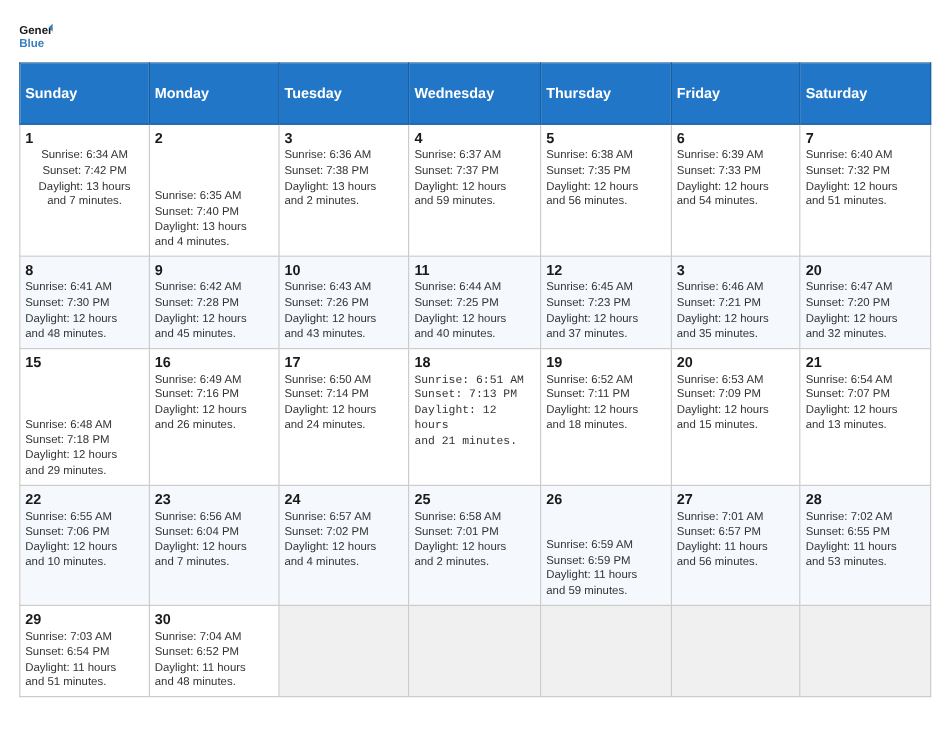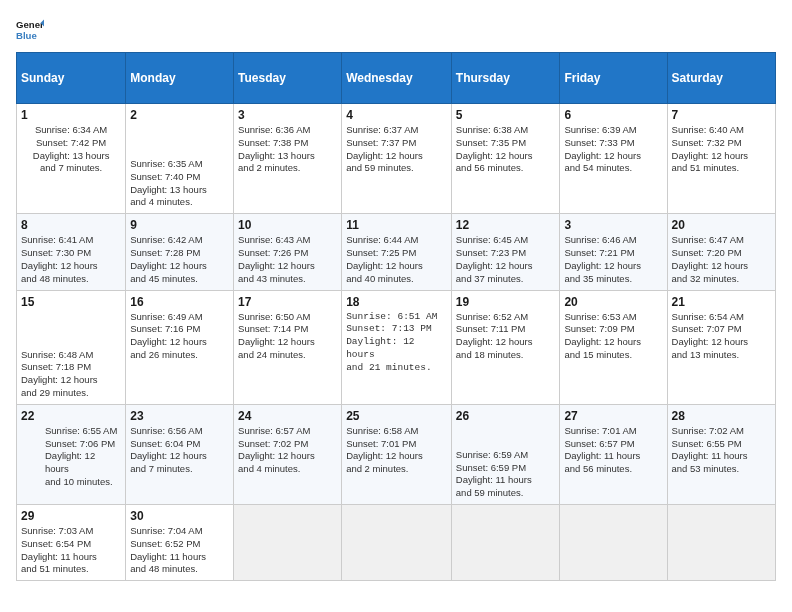--- a/index.html
+++ b/index.html
@@ -265,21 +265,21 @@
             <span class="day-num">21</span>
             <div class="day-info" style="white-space: pre-line;">Sunrise: 6:54 AM
 Sunset: 7:07 PM
 Daylight: 12 hours
 and 13 minutes.</div>
           </td>
         </tr>
         <tr>
           <td>
             <span class="day-num">22</span>
-            <div class="day-info" style="white-space: pre-line; margin-left: 24px;">Sunrise: 6:55 AM
+            <div class="day-info" style="white-space: pre-line;">Sunrise: 6:55 AM
 Sunset: 7:06 PM
 Daylight: 12 hours
 and 10 minutes.</div>
           </td>
           <td>
             <span class="day-num">23</span>
             <div class="day-info" style="white-space: pre-line;">Sunrise: 6:56 AM
 Sunset: 6:04 PM
 Daylight: 12 hours
 and 7 minutes.</div>

